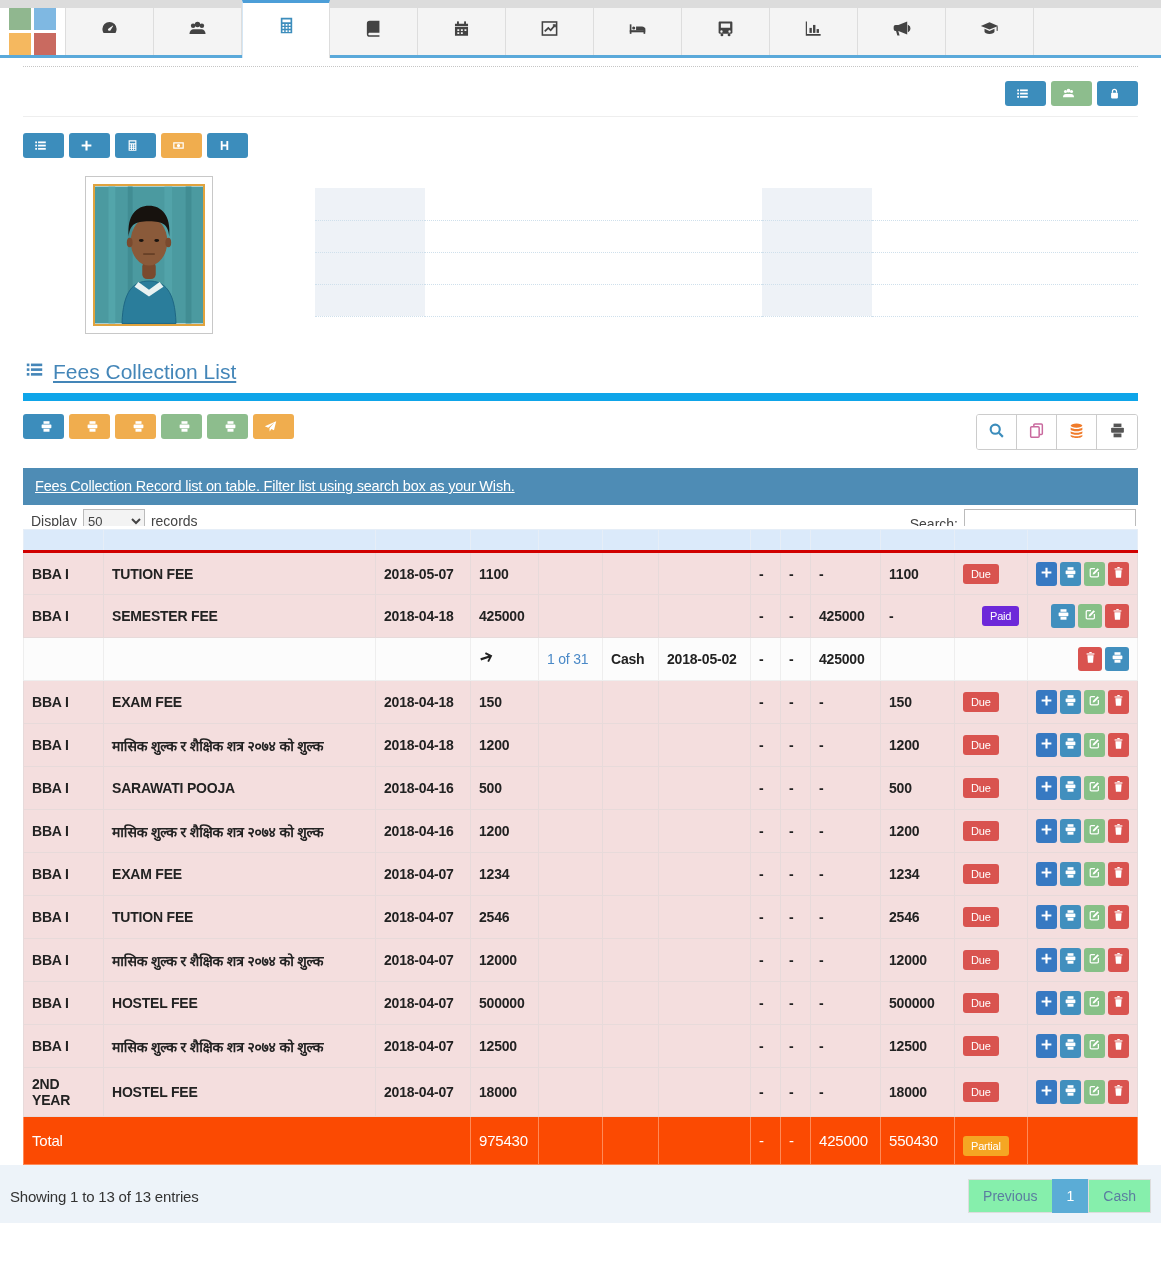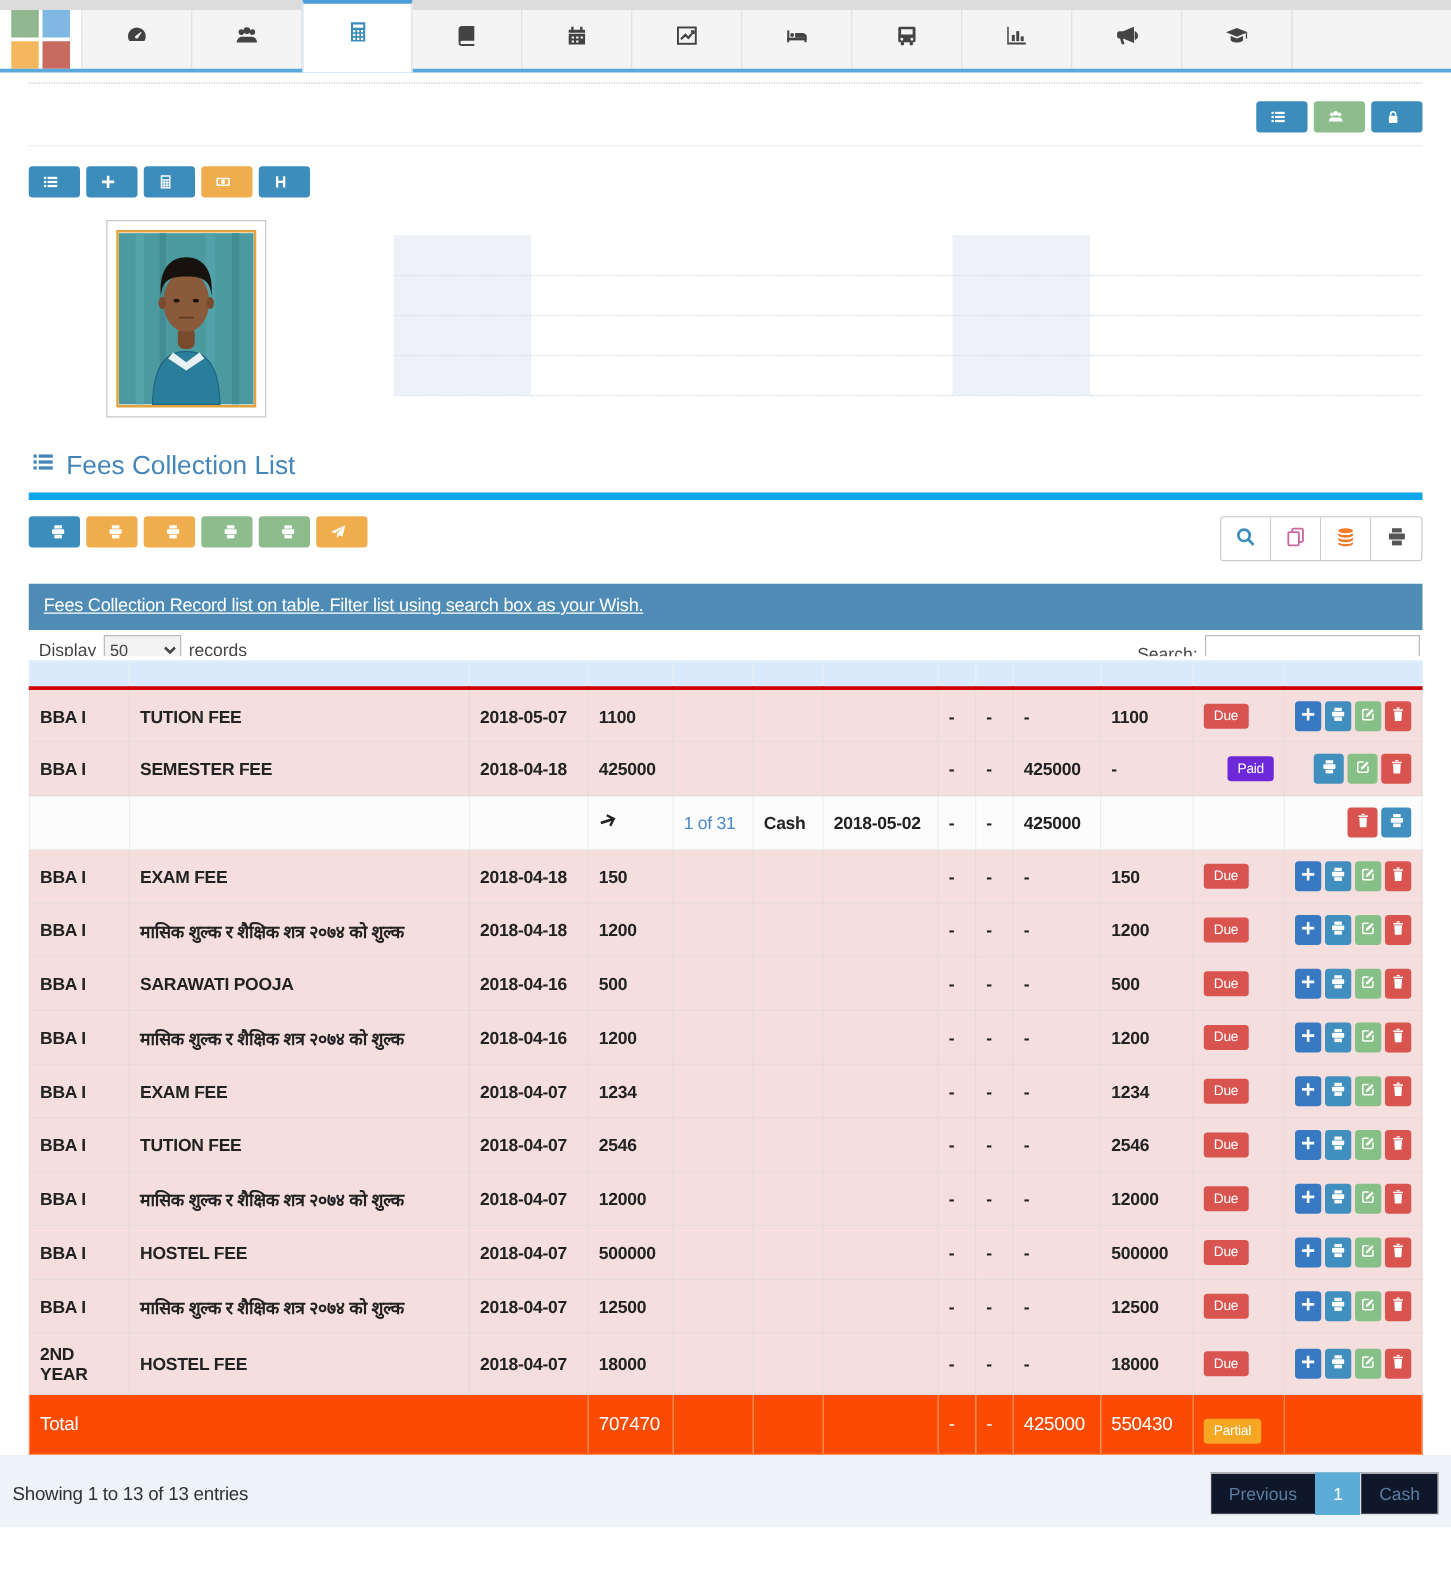--- a/index.html
+++ b/index.html
@@ -42,21 +42,21 @@
   .photo-box { margin-left:62px; background:#fff; border:1px solid #c8c8c8; padding:7px; }
   .photo-box svg { display:block; border:2px solid #e0a33e; }
   .info-table { margin-left:102px; flex:1; border-collapse:collapse; margin-top:12px; }
   .info-table td { border-bottom:1px dotted #cfe0ec; font-size:14.5px; padding:7px 12px; height:32px; }
   .info-table td.lbl { background:#eef2f7; color:#5a7ca3; text-align:right; width:110px; white-space:nowrap; }
   .info-table td.val { background:#fff; color:#444; }
   .info-table td.val.link { color:#4a88c5; }
   .info-table td.val-l { width:337px; }
 
   
-  .section-title { display:flex; align-items:center; gap:9px; color:#4486b8; font-size:21px; font-weight:normal; padding:16px 0 9px 2px; border-bottom:6px solid #0ea5e9; }
+  .section-title { display:flex; align-items:center; gap:9px; color:#4486b8; font-size:21px; font-weight:normal; padding:16px 0 9px 2px; border-bottom:8px solid #0ea5e9;text-decoration:underline; }
   .section-title .icon svg { width:19px; height:19px; fill:#4486b8; }
   .toolbar { display:flex; justify-content:space-between; align-items:flex-start; padding:13px 0 10px 0; }
   .toolbar-left { display:flex; gap:5px; flex-wrap:nowrap; }
   .icon-group { display:flex; border:1px solid #ccc; border-radius:3px; overflow:hidden; }
   .icon-btn { width:40px; height:34px; background:#fff; border:none; border-right:1px solid #ccc; display:flex; align-items:center; justify-content:center; cursor:pointer; }
   .icon-btn:last-child { border-right:none; }
   .icon-btn svg { width:17px; height:17px; }
   .banner { margin-top:8px; background:#4e8cb5; color:#fff; font-size:14.5px; padding:10px 12px 11px 12px; letter-spacing:-0.2px;text-decoration:underline; }
   .display-row { height:21px; overflow:hidden; display:flex; justify-content:space-between; align-items:flex-start; padding:4px 2px 0 8px; font-size:14px; color:#444; }
   .display-left { display:flex; align-items:flex-end; gap:6px; line-height:24px; }
@@ -83,21 +83,21 @@
   .act-add { background:#3779c2; }
   .act-print { background:#418fbe; }
   .act-edit { background:#87c087; }
   .act-delete { background:#d9534f; }
   .arrow-cell svg { width:15px; height:15px; fill:#222; transform:rotate(-18deg); }
   tr.total-row td { background:#fb4a02; color:#fff; font-size:15px; font-weight:normal; border:1px solid #ff8a57; height:46px; }
 
   .table-footer { display:flex; justify-content:space-between; align-items:center; background:#edf3f9; margin:0 -23px; padding:14px 33px 10px 33px; }
   .showing { font-size:15px; color:#333; letter-spacing:-0.2px; }
   .pagination { display:flex; }
-  .page-item { font-size:14px; color:#5b7da0; background:#0f172a; border:1px solid #ddd; padding:8px 14px; margin-left:-1px; cursor:pointer; }
+  .page-item { font-size:14px; color:#5b7da0; background:#86efac; border:1px solid #ddd; padding:8px 14px; margin-left:-1px; cursor:pointer; }
   .page-item.active { background:#5bacd6; color:#fff; border-color:#5bacd6; }
 </style>
 </head>
 <body>
 
 <div class="page">
 
   <header class="topnav">
     <div class="logo-cell">
       <div class="logo-grid" id="logo-grid">
@@ -1049,21 +1049,21 @@
                       <rect x="6.5" y="1.2" width="3" height="1.3"></rect>
                       <rect x="3.2" y="2.9" width="9.6" height="1.5"></rect>
                       <path d="M4.2 5.2h7.6l-.6 9.3H4.8z"></path>
                     </svg></span>
                 </button>
               </div>
             </td>
           </tr>
           <tr class="total-row">
             <td colspan="3">Total</td>
-            <td>707470</td>
+            <td>975430</td>
             <td></td>
             <td></td>
             <td></td>
             <td>-</td>
             <td>-</td>
             <td>425000</td>
             <td>550430</td>
             <td><span class="badge badge-partial">Partial</span></td>
             <td></td>
           </tr>

